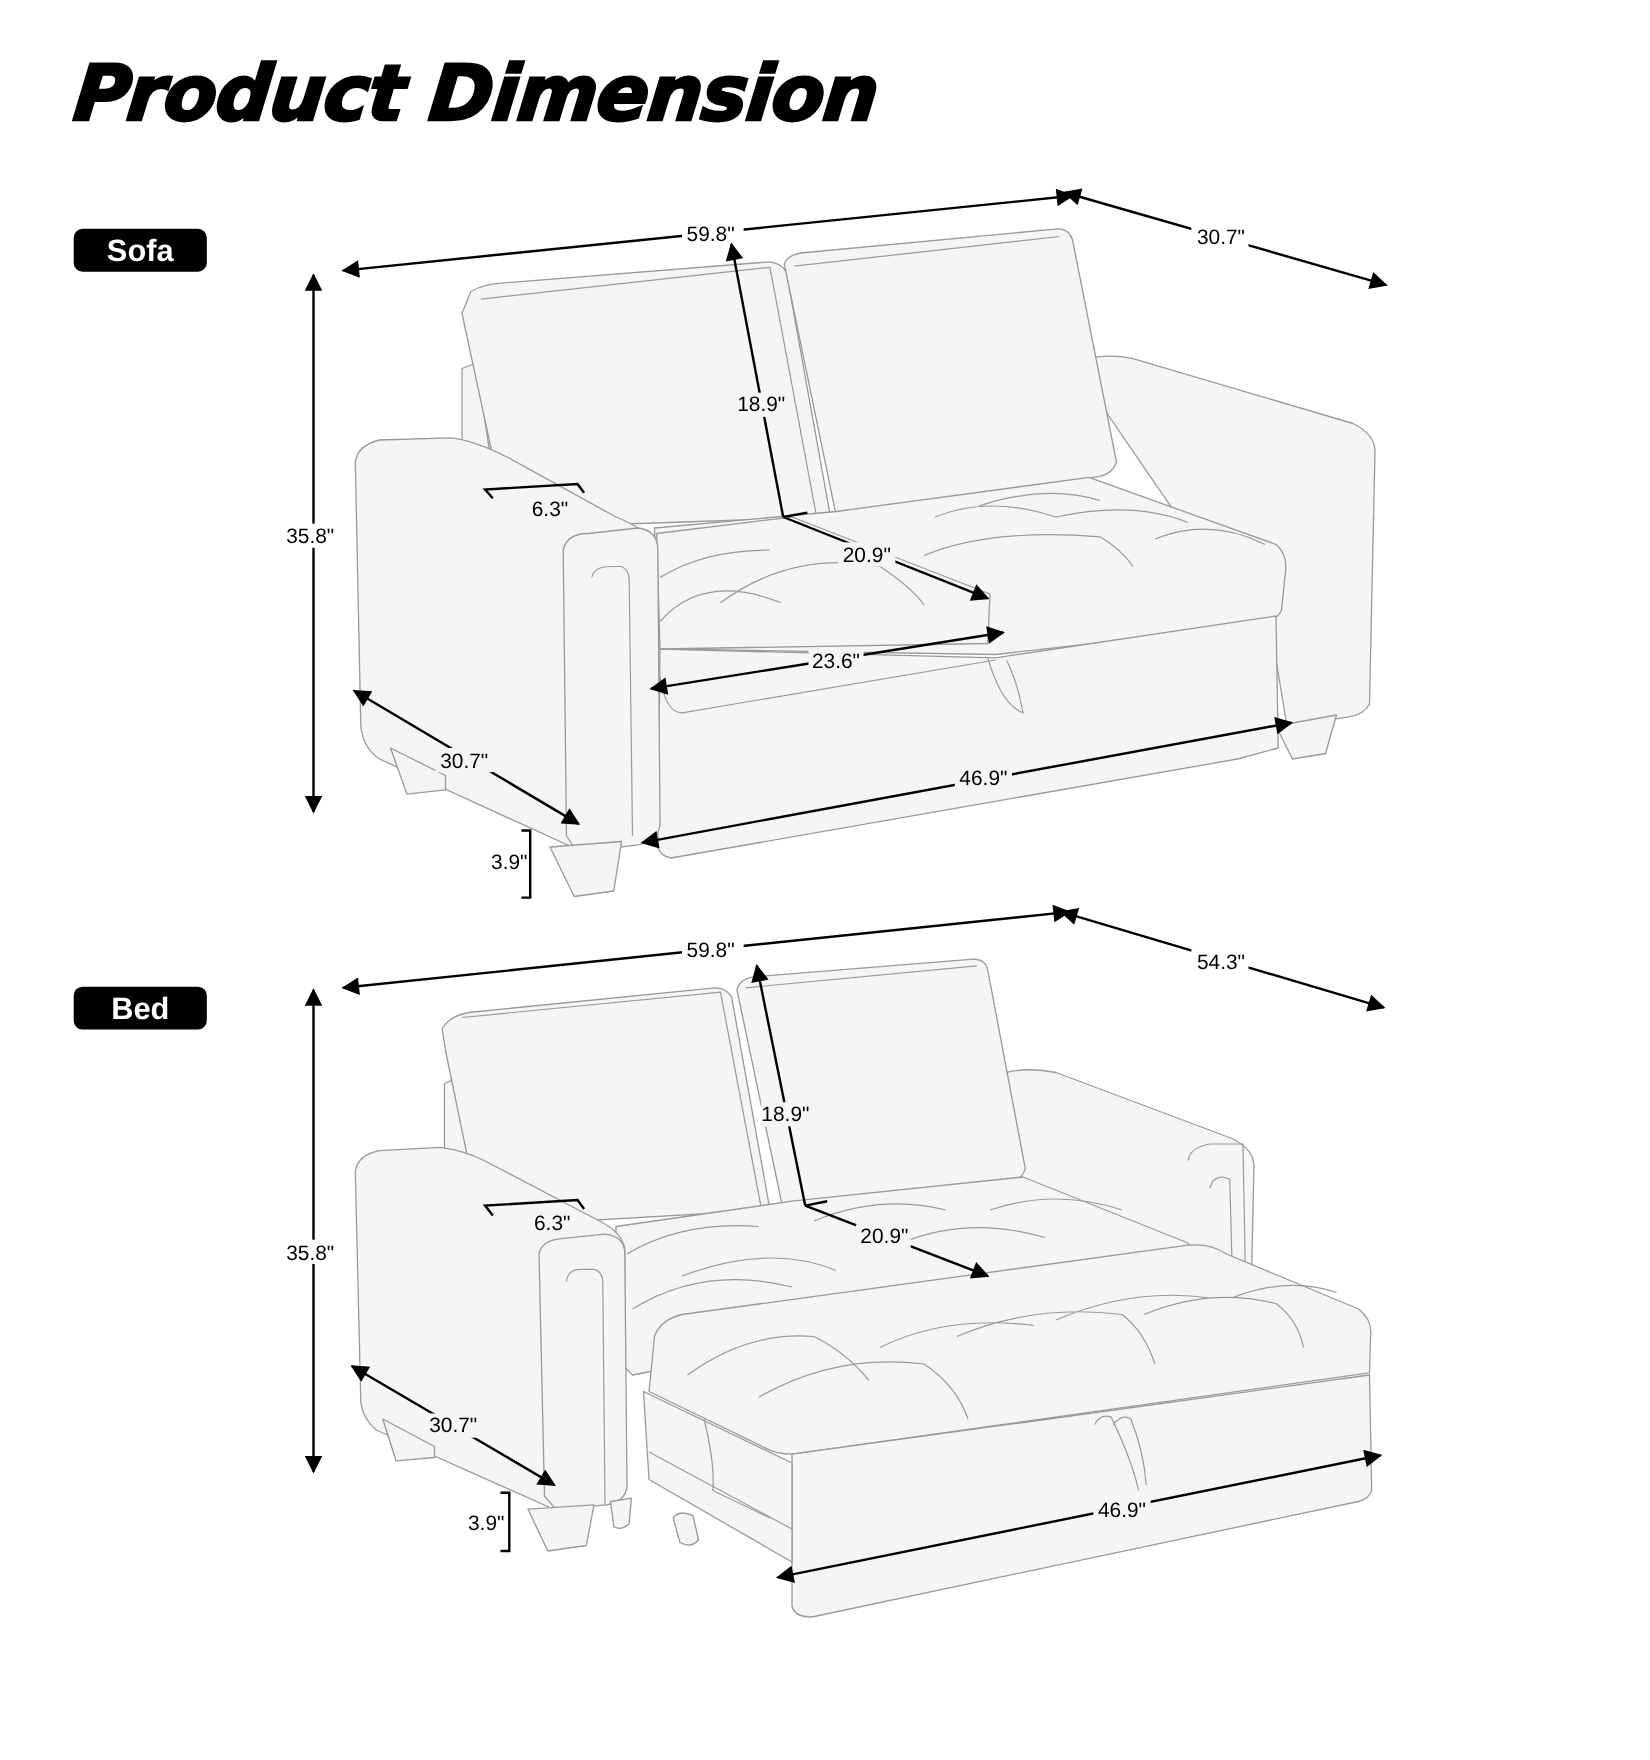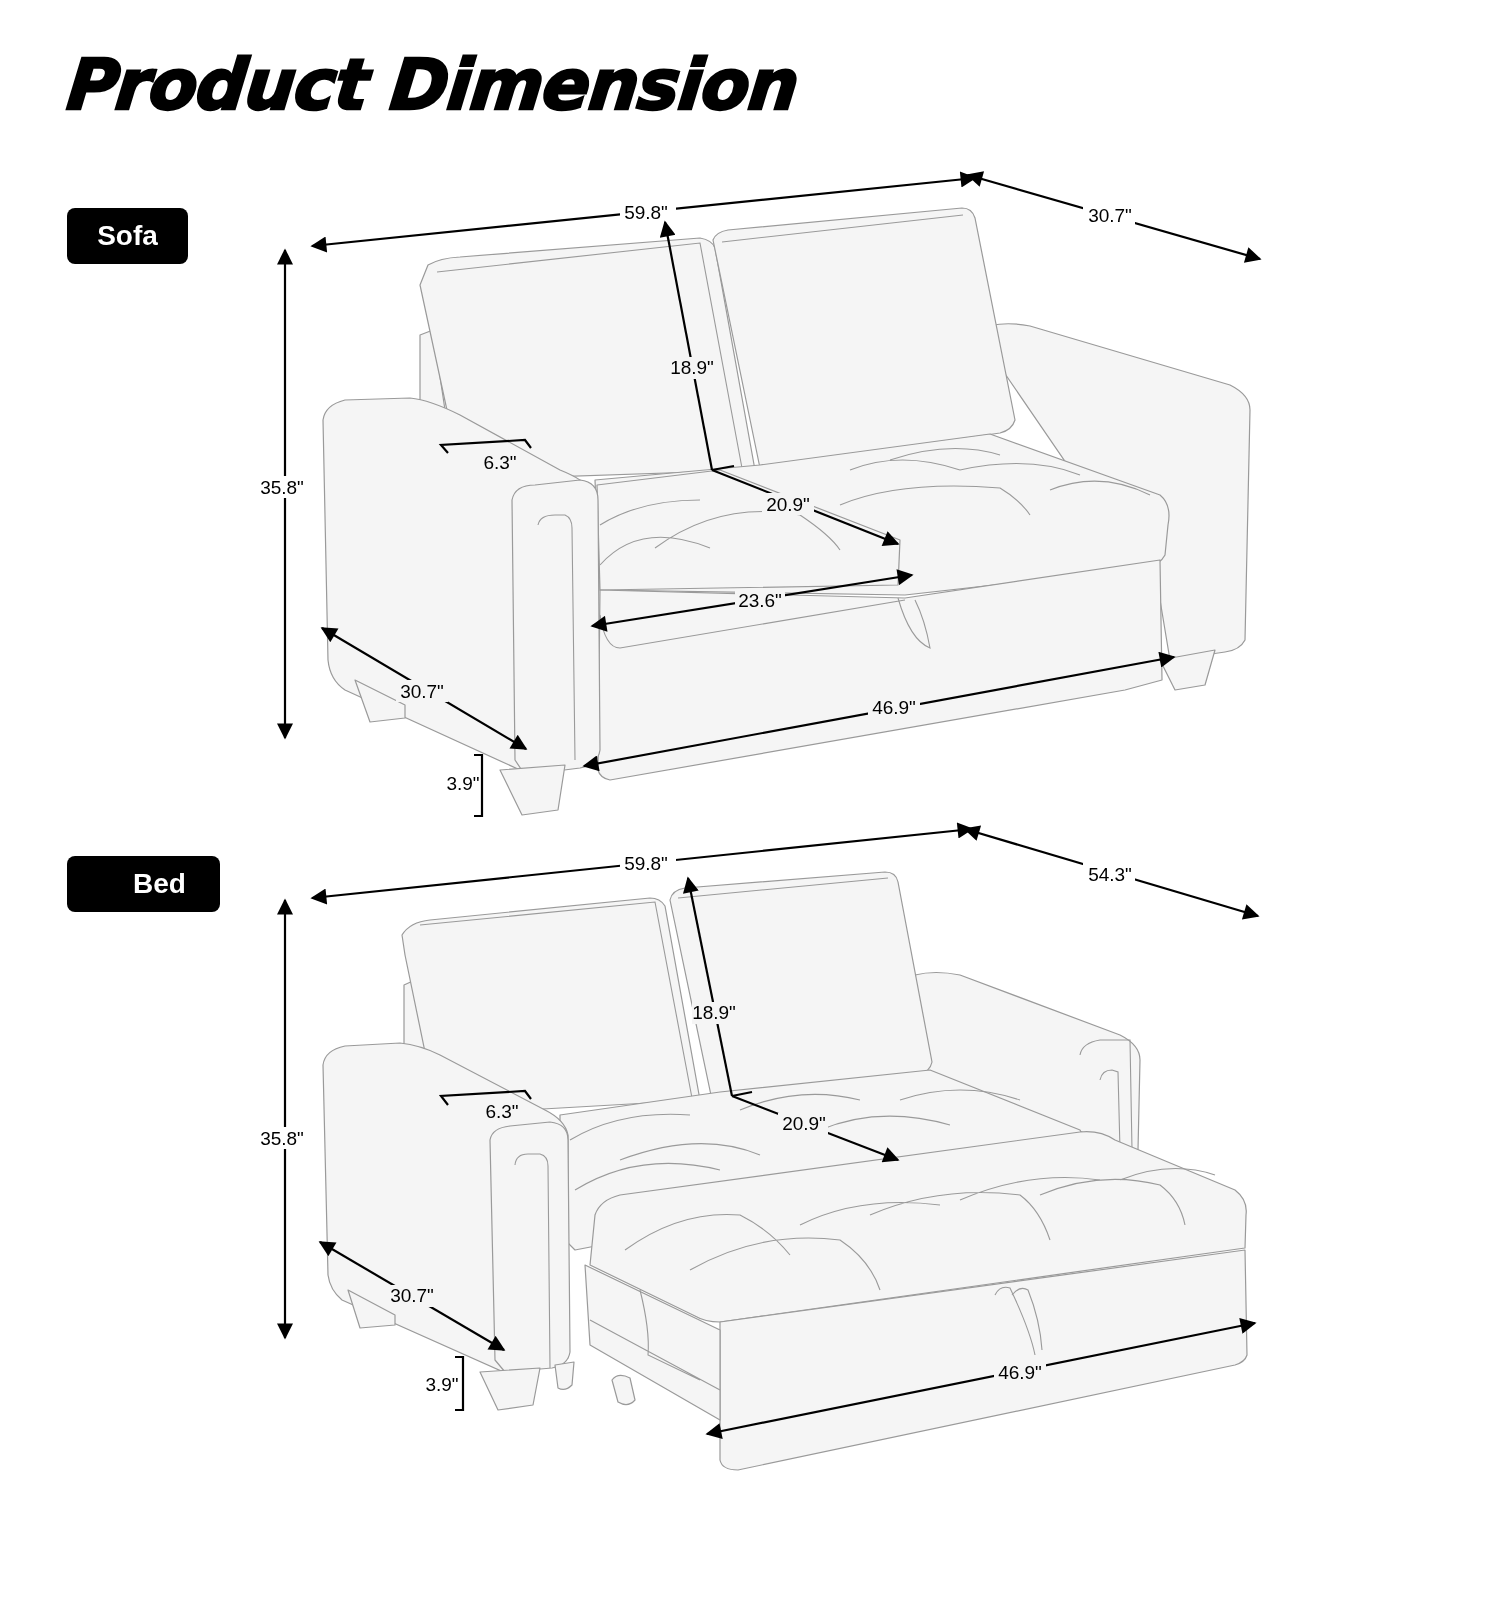--- a/index.html
+++ b/index.html
@@ -1,38 +1,38 @@
 <!DOCTYPE html>
 <html><head>
 <meta charset="utf-8">
 <style>
   html, body { margin:0; padding:0; background:#ffffff; }
   body { width:1500px; height:1600px; position:relative; overflow:hidden;
          font-family:"Liberation Sans", "DejaVu Sans", sans-serif; }
   .title { position:absolute; left:68px; top:44px; font-size:70px; font-weight:900;
            font-style:italic; letter-spacing:-1px; color:#000; transform:skewX(-6deg);
            font-family:"DejaVu Sans", sans-serif; -webkit-text-stroke:2.5px #000; }
-  .tag { position:absolute; width:121px; height:56px; background:#000; border-radius:8px;
+  .tag { position:absolute; width:121px; height:39px; background:#000; border-radius:8px;
          color:#fff; font-size:28px; font-weight:700; display:flex; align-items:center;
          justify-content:center; font-family:"Liberation Sans", sans-serif; }
   svg { position:absolute; left:0; top:0; }
   .f { fill:#f5f5f5; stroke:#9a9a9a; stroke-width:1.2; stroke-linejoin:round; }
   .l { fill:none; stroke:#9a9a9a; stroke-width:1.1; }
   .dim { fill:none; stroke:#000; stroke-width:2.2; }
   .lbl { font-family:"Liberation Sans Narrow","Liberation Sans", sans-serif; font-size:19px;
          fill:#000; }
   .lblbg { fill:#f5f5f5; }
   .lblw { fill:#ffffff; }
 </style>
 </head>
 <body>
 
 <div class="title">Product Dimension</div>
 <div class="tag" style="left:67px;top:208px;">Sofa</div>
-<div class="tag" style="left:67px;top:856px;padding-left:32px;">Bed</div>
+<div class="tag" style="left:67px;top:897px;">Bed</div>
 
 <svg width="1500" height="1600" viewBox="0 0 1500 1600">
   <defs>
     <marker id="ah" viewBox="0 0 10 10" refX="9" refY="5" markerWidth="9" markerHeight="9" orient="auto-start-reverse" markerUnits="userSpaceOnUse">
       <path d="M0,0 L10,5 L0,10 z" fill="#000"></path>
     </marker>
     <marker id="ahb" viewBox="0 0 10 10" refX="9" refY="5" markerWidth="18" markerHeight="16" orient="auto-start-reverse" markerUnits="userSpaceOnUse">
       <path d="M0,0 L10,5 L0,10 z" fill="#000"></path>
     </marker>
   </defs>

